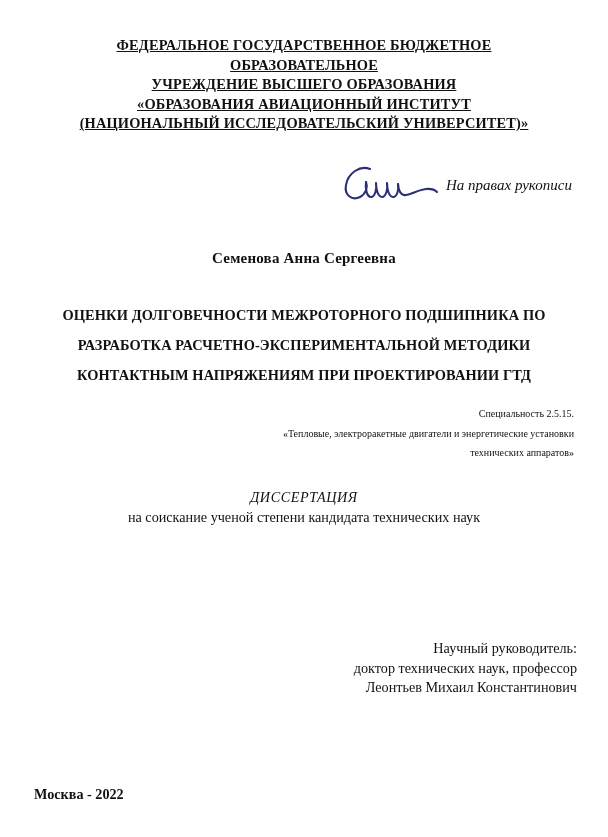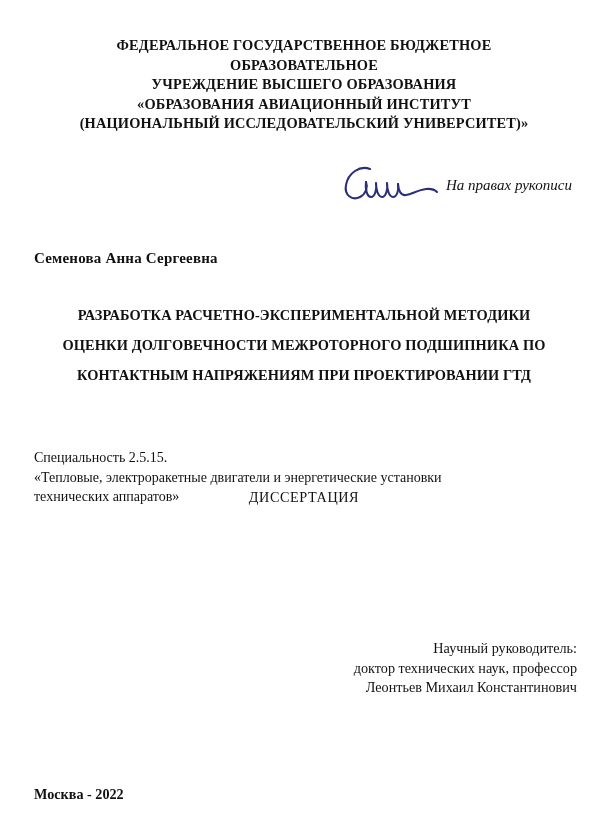--- a/index.html
+++ b/index.html
@@ -28,21 +28,21 @@
     position: absolute;
     top: 36px;
     left: 34px;
     width: 540px;
     text-align: center;
     font-weight: bold;
     font-size: 14.4px;
     line-height: 19.6px;
     letter-spacing: 0.15px;
   }
-  .institution div { white-space: nowrap; }
+  .institution div { white-space: nowrap; text-decoration: underline; }
 
   
   .manuscript-row {
     position: absolute;
     top: 163px;
     left: 0;
     width: 608px;
     height: 50px;
   }
   .signature {
@@ -61,20 +61,21 @@
     font-size: 15px;
     white-space: nowrap;
   }
 
   
   .author {
     position: absolute;
     top: 250px;
     left: 34px;
     width: 540px;
+    text-align: center;
     font-weight: bold;
     font-size: 15px;
     letter-spacing: 0.2px;
   }
 
   
   .title {
     position: absolute;
     top: 300px;
     left: 24px;
@@ -86,38 +87,37 @@
     letter-spacing: 0.1px;
   }
   .title div { white-space: nowrap; }
 
   
   .specialty {
     position: absolute;
     top: 404px;
     left: 34px;
     width: 540px;
-    text-align: left;
-    font-size: 14px;
+    text-align: right;
+    font-size: 10px;
     line-height: 19.5px;
-    margin-top: 44px;
   }
   .specialty .code { white-space: nowrap; }
 
   
   .statement {
     position: absolute;
     top: 487px;
     left: 34px;
     width: 540px;
     text-align: center;
     font-size: 14.2px;
     line-height: 20px;
   }
-  .statement .head { letter-spacing: 0.6px; }
+  .statement .head { letter-spacing: 0.6px; font-style: italic; }
 
   
   .supervisor {
     position: absolute;
     top: 639px;
     left: 200px;
     width: 377px;
     text-align: right;
     font-size: 14.2px;
     line-height: 19.5px;
@@ -156,33 +156,34 @@
           <path d="M58 21 C58 27, 61 33, 66 32 C72 31, 78 27, 86 26 C91 25.5, 95 27, 97 29"></path>
         </g>
       </svg>
     </div>
     <div class="manuscript-note">На правах рукописи</div>
   </div>
 
   <div class="author">Семенова Анна Сергеевна</div>
 
   <div class="title">
+    <div>ОЦЕНКИ ДОЛГОВЕЧНОСТИ МЕЖРОТОРНОГО ПОДШИПНИКА ПО</div>
     <div>РАЗРАБОТКА РАСЧЕТНО-ЭКСПЕРИМЕНТАЛЬНОЙ МЕТОДИКИ</div>
-    <div>ОЦЕНКИ ДОЛГОВЕЧНОСТИ МЕЖРОТОРНОГО ПОДШИПНИКА ПО</div>
     <div>КОНТАКТНЫМ НАПРЯЖЕНИЯМ ПРИ ПРОЕКТИРОВАНИИ ГТД</div>
   </div>
 
   <div class="specialty">
     <div class="code">Специальность 2.5.15.</div>
     <div>«Тепловые, электроракетные двигатели и энергетические установки</div>
     <div>технических аппаратов»</div>
   </div>
 
   <div class="statement">
     <div class="head">ДИССЕРТАЦИЯ</div>
+    <div>на соискание ученой степени кандидата технических наук</div>
   </div>
 
   <div class="supervisor">
     <div>Научный руководитель:</div>
     <div>доктор технических наук, профессор</div>
     <div>Леонтьев Михаил Константинович</div>
   </div>
 
   <div class="footer">Москва - 2022</div>
 

